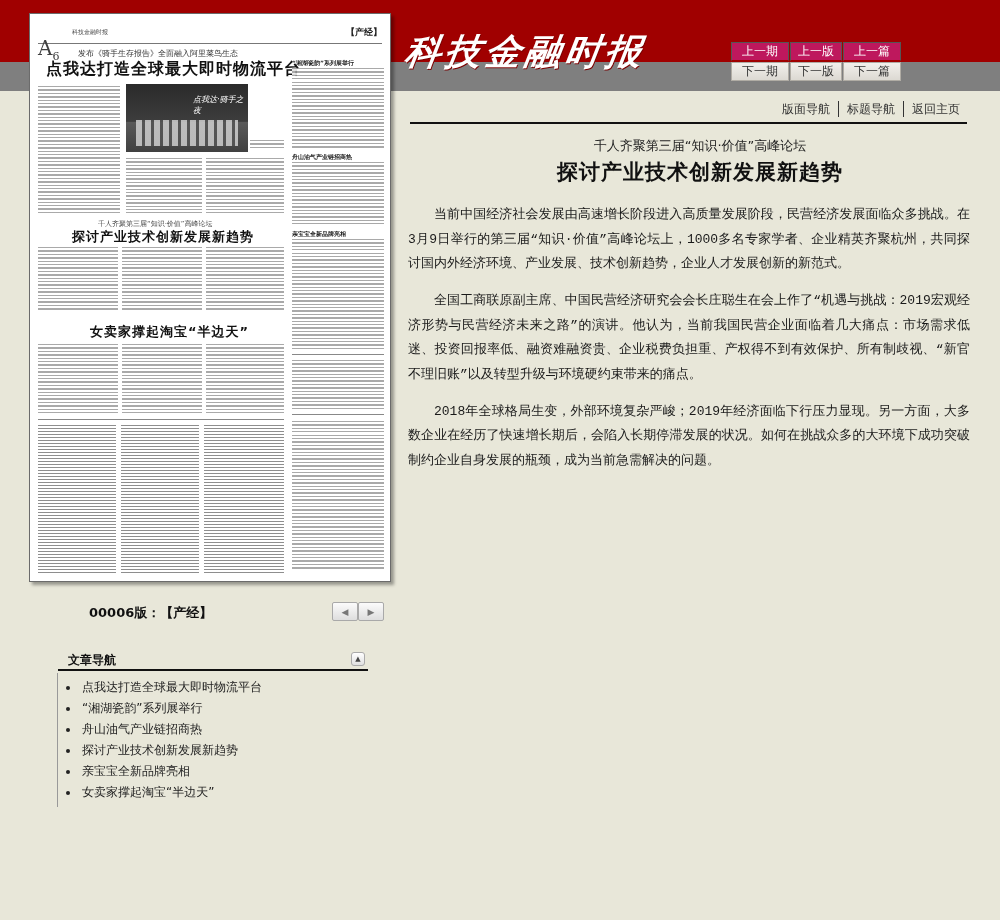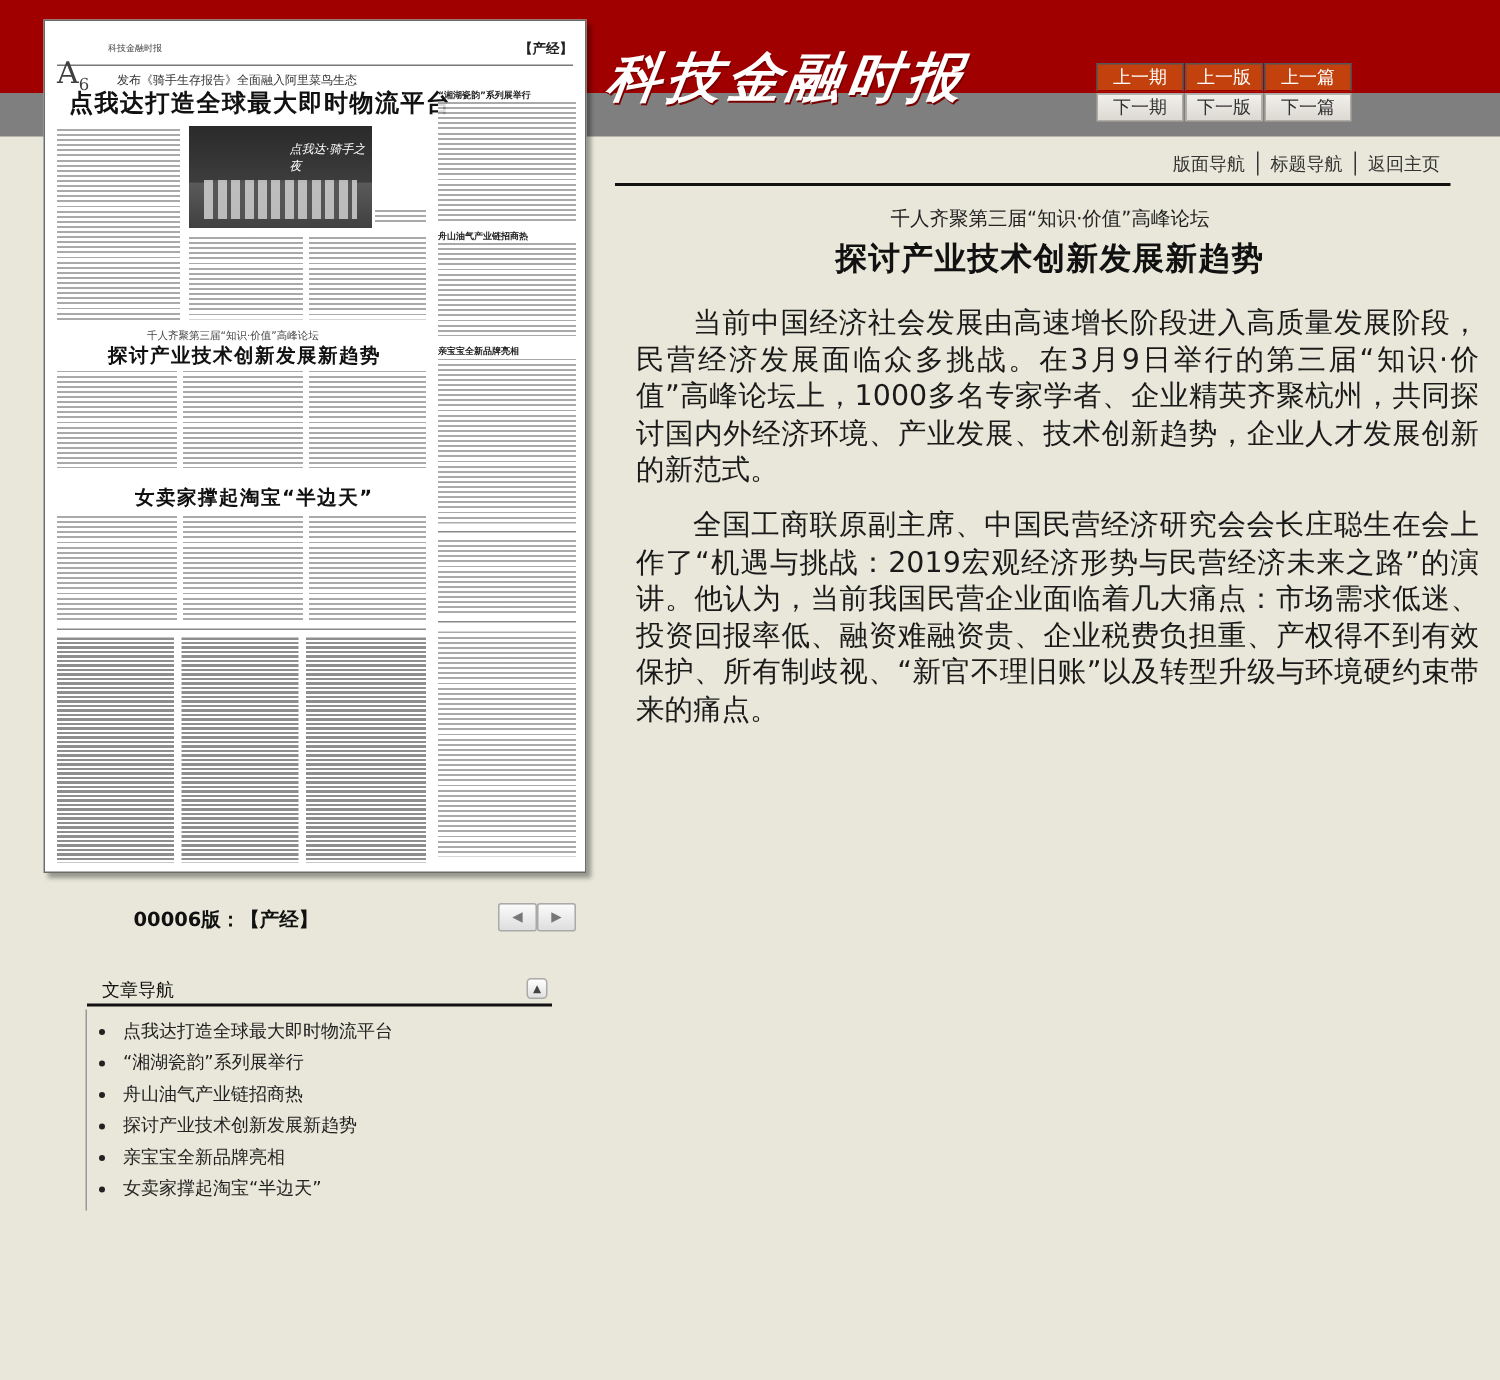--- a/index.html
+++ b/index.html
@@ -20,21 +20,21 @@
     color: #ffffff; letter-spacing: 4px; transform: skewX(-8deg);
     text-shadow: 1px 1px 0 #7a0000;
   }
 
   
   .navgrid { position: absolute; left: 731px; top: 42px; display: grid; grid-template-columns: 58px 52px 58px; gap: 1px; }
   .navbtn {
     height: 19px; font-size: 12px; display: flex; align-items: center; justify-content: center;
     border: 1px solid #8a8a8a; cursor: pointer;
   }
-  .navbtn.up { background: #c2410c; color: #ffffff; border-color: #555; border-bottom: 1px solid #a00000; }
+  .navbtn.up { background: #be185d; color: #ffffff; border-color: #555; border-bottom: 1px solid #a00000; }
   .navbtn.down { background: linear-gradient(#f2f0ec, #dcd9d2); color: #333; border-color: #b0aca4; }
 
   
   .toplinks { position: absolute; right: 40px; top: 101px; display: flex; font-size: 12px; color: #333; }
   .toplinks .sep { width: 1px; height: 16px; background: #333; margin: 0 8px; }
   .toplinks a { color: #333; text-decoration: none; cursor: pointer; }
   .topline { position: absolute; left: 410px; top: 122px; width: 557px; height: 2px; background: #111; }
 
   
   .paper {
@@ -71,36 +71,36 @@
   
   .edition { position: absolute; left: 45px; top: 604px; font-size: 13px; font-weight: bold; color: #111; margin-left: 44px; }
   .pager { position: absolute; left: 332px; top: 602px; display: flex; }
   .pager .pbtn {
     width: 26px; height: 19px; border: 1px solid #a9a9a9; border-radius: 2px;
     background: linear-gradient(#fbfbfb, #dedede); display: flex; align-items: center; justify-content: center;
     font-size: 9px; color: #777; cursor: pointer;
   }
 
   
-  .artnav-title { position: absolute; left: 68px; top: 652px; font-size: 12px; font-weight: normal; color: #111; }
+  .artnav-title { position: absolute; left: 68px; top: 652px; font-size: 12px; font-weight: bold; color: #111; }
   .collapse-btn {
     position: absolute; left: 351px; top: 652px; width: 14px; height: 14px;
     border: 1px solid #aaa; border-radius: 3px; background: linear-gradient(#fff, #e0e0e0);
     font-size: 7px; color: #444; display: flex; align-items: center; justify-content: center; cursor: pointer;
   }
   .artnav-line { position: absolute; left: 58px; top: 669px; width: 310px; height: 2px; background: #111; }
   .artnav-list { position: absolute; left: 57px; top: 673px; border-left: 1px solid #999; padding: 4px 0 4px 0; list-style: none; width: 311px; }
   .artnav-list li { height: 21px; font-size: 12px; display: flex; align-items: center; color: #222; }
   .artnav-list li .dot { width: 4px; height: 4px; background: #222; border-radius: 50%; margin: 0 12px 0 8px; }
   .artnav-list li a { color: #222; text-decoration: none; cursor: pointer; }
 
   
   .art-kicker { position: absolute; left: 400px; width: 600px; top: 137px; text-align: center; font-size: 13px; color: #222; }
   .art-title { position: absolute; left: 400px; width: 600px; top: 158px; text-align: center; font-size: 21px; font-weight: bold; color: #111; letter-spacing: 1px; }
-  .art-body { position: absolute; left: 424px; top: 203px; width: 562px; font-size: 19px; line-height: 24.5px; color: #1a1a1a; }
+  .art-body { position: absolute; left: 408px; top: 203px; width: 562px; font-size: 13px; line-height: 24.5px; color: #1a1a1a; font-family: Liberation Mono, monospace; }
   .art-body p { text-indent: 2em; margin-bottom: 12.5px; text-align: justify; }
 </style>
 </head>
 <body>
 
 <div class="band-red"></div>
 <div class="band-gray"></div>
 
 <div class="masthead">科技金融时报</div>
 
@@ -201,13 +201,14 @@
       <span class="dot"></span>
       <a>女卖家撑起淘宝“半边天”</a>
     </li>
 </ul>
 
 <div class="art-kicker">千人齐聚第三届“知识·价值”高峰论坛</div>
 <div class="art-title">探讨产业技术创新发展新趋势</div>
 <div class="art-body">
   <p>当前中国经济社会发展由高速增长阶段进入高质量发展阶段，民营经济发展面临众多挑战。在3月9日举行的第三届“知识·价值”高峰论坛上，1000多名专家学者、企业精英齐聚杭州，共同探讨国内外经济环境、产业发展、技术创新趋势，企业人才发展创新的新范式。</p>
   <p>全国工商联原副主席、中国民营经济研究会会长庄聪生在会上作了“机遇与挑战：2019宏观经济形势与民营经济未来之路”的演讲。他认为，当前我国民营企业面临着几大痛点：市场需求低迷、投资回报率低、融资难融资贵、企业税费负担重、产权得不到有效保护、所有制歧视、“新官不理旧账”以及转型升级与环境硬约束带来的痛点。</p>
+  <p>2018年全球格局生变，外部环境复杂严峻；2019年经济面临下行压力显现。另一方面，大多数企业在经历了快速增长期后，会陷入长期停滞发展的状况。如何在挑战众多的大环境下成功突破制约企业自身发展的瓶颈，成为当前急需解决的问题。</p>
 </div>
 
 </body></html>

